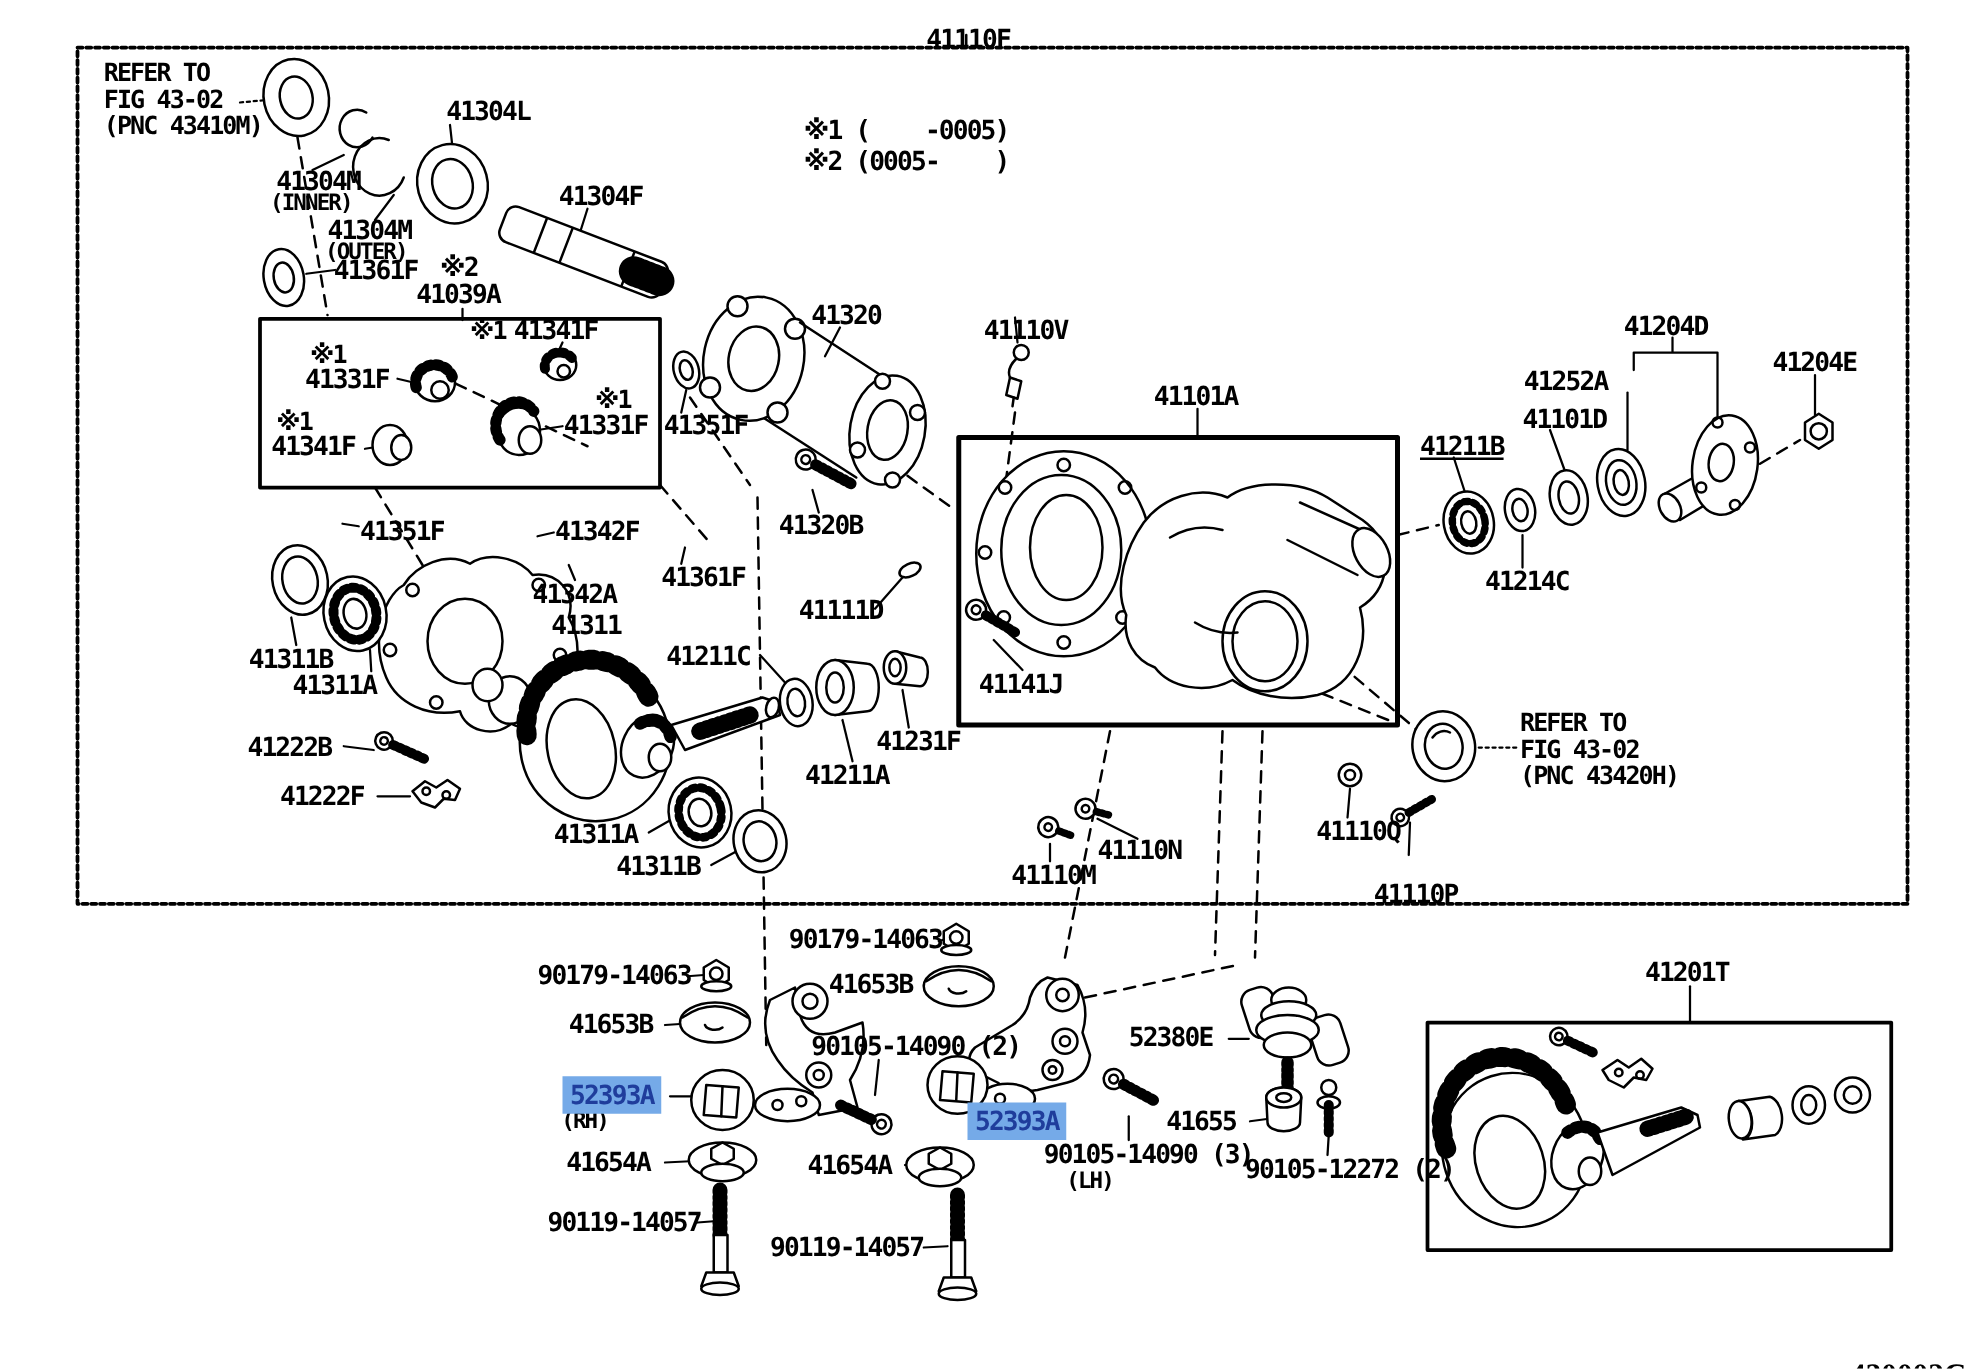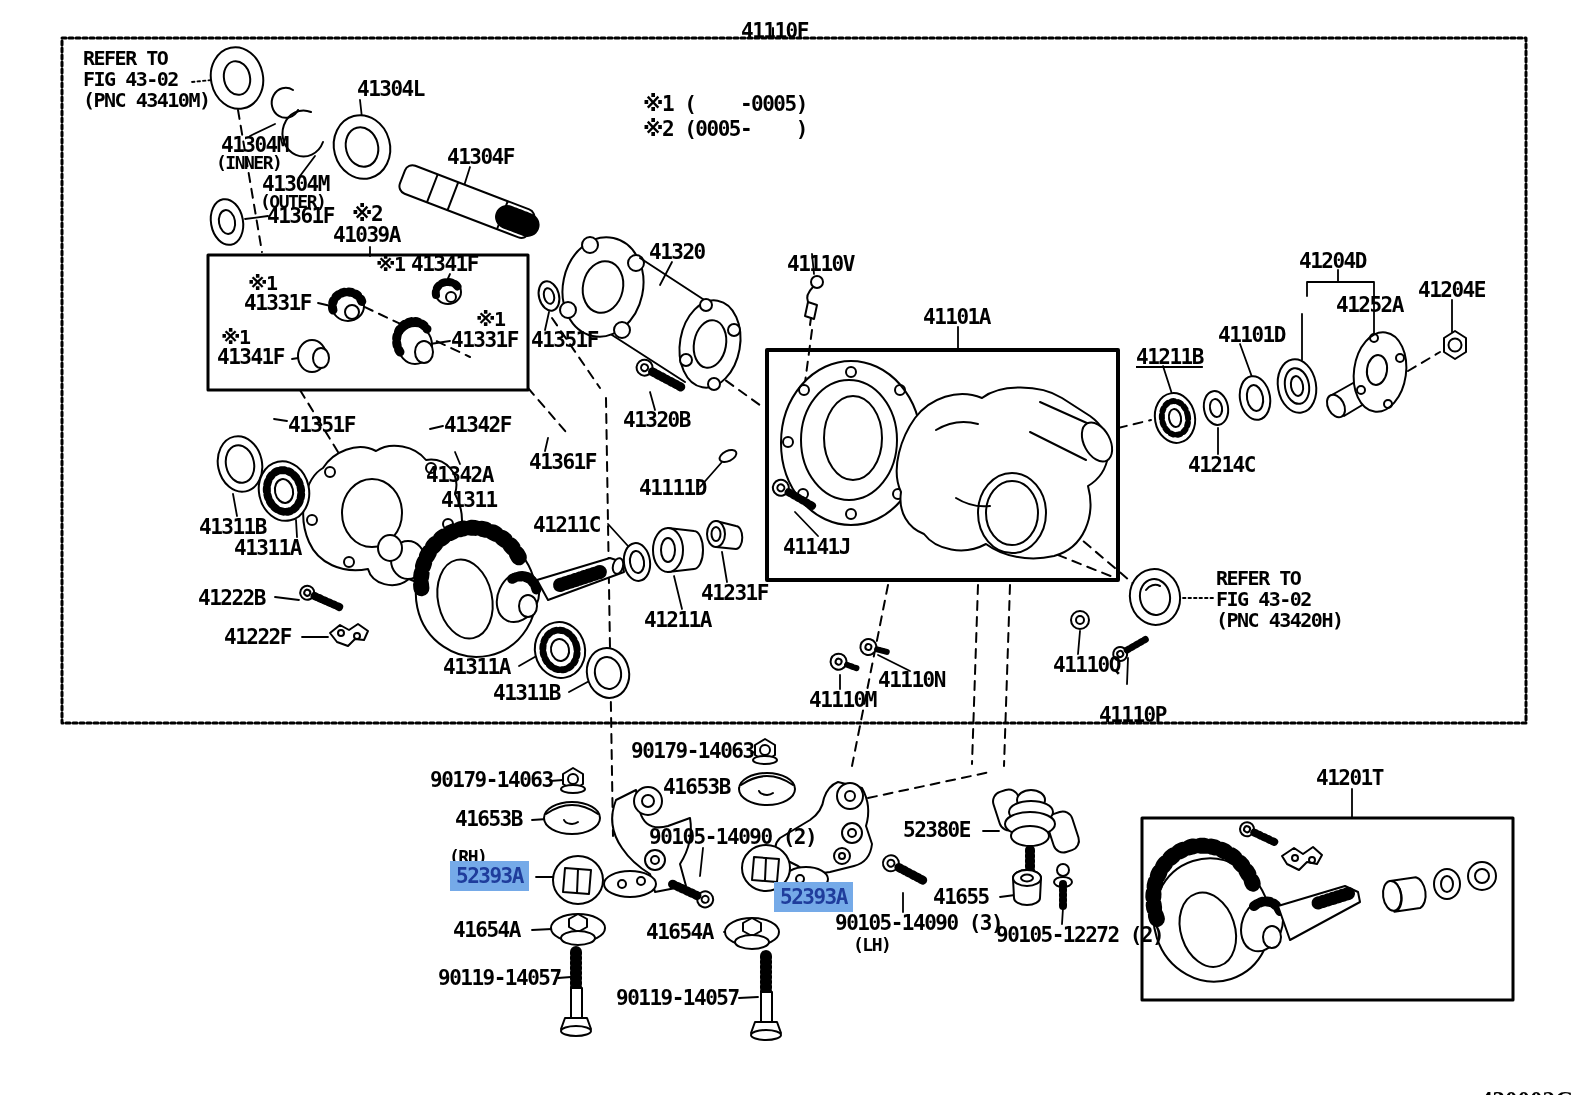--- a/index.html
+++ b/index.html
@@ -498,21 +498,21 @@
       <div class="lbl" style="font-size: 20px; left: 221px; top: 327px;">※1</div>
       <div class="lbl" style="left: 217px; top: 346px;">41341F</div>
       <div class="lbl" style="font-size: 20px; left: 476px; top: 309px;">※1</div>
       <div class="lbl" style="left: 451px; top: 329px;">41331F</div>
       <div class="lbl" style="left: 531px; top: 329px;">41351F</div>
       <div class="lbl" style="left: 649px; top: 241px;">41320</div>
       <div class="lbl" style="left: 787px; top: 233px; margin-top: 20px;">41110V</div>
       <div class="lbl" style="left: 923px; top: 306px;">41101A</div>
       <div class="lbl" style="left: 1136px; top: 346px; text-decoration: underline;">41211B</div>
       <div class="lbl" style="left: 1218px; top: 324px;">41101D</div>
-      <div class="lbl" style="left: 1336px; top: 294px;">41252A</div>
+      <div class="lbl" style="left: 1219px; top: 294px;">41252A</div>
       <div class="lbl" style="left: 1299px; top: 250px;">41204D</div>
       <div class="lbl" style="left: 1418px; top: 279px;">41204E</div>
       <div class="lbl" style="left: 1188px; top: 454px;">41214C</div>
       <div class="lbl" style="left: 623px; top: 409px;">41320B</div>
       <div class="lbl" style="left: 639px; top: 477px;">41111D</div>
       <div class="lbl" style="left: 783px; top: 536px;">41141J</div>
       <div class="lbl" style="left: 533px; top: 514px;">41211C</div>
       <div class="lbl" style="left: 701px; top: 582px;">41231F</div>
       <div class="lbl" style="left: 644px; top: 609px;">41211A</div>
       <div class="lbl" style="left: 288px; top: 414px;">41351F</div>
@@ -533,21 +533,21 @@
       <div class="lbl" style="font-size: 20px; left: 1216px; top: 568px;">REFER TO
 FIG 43-02
 (PNC 43420H)</div>
       <div class="lbl" style="left: 643px; top: 93px;">※1 (    -0005)</div>
       <div class="lbl" style="left: 643px; top: 118px;">※2 (0005-    )</div>
       <div class="lbl" style="left: 631px; top: 740px;">90179-14063</div>
       <div class="lbl" style="left: 430px; top: 769px;">90179-14063</div>
       <div class="lbl" style="left: 663px; top: 776px;">41653B</div>
       <div class="lbl" style="left: 455px; top: 808px;">41653B</div>
       <div class="lbl hl" style="left: 456px; top: 865px;">52393A</div>
-      <div class="lbl sm" style="left: 449px; top: 848px;">(RH)</div>
+      <div class="lbl sm" style="left: 449px; top: 888px;">(RH)</div>
       <div class="lbl" style="left: 649px; top: 826px;">90105-14090 (2)</div>
       <div class="lbl hl" style="left: 780px; top: 886px;">52393A</div>
       <div class="lbl sm" style="left: 853px; top: 936px;">(LH)</div>
       <div class="lbl" style="left: 903px; top: 819px;">52380E</div>
       <div class="lbl" style="left: 933px; top: 886px;">41655</div>
       <div class="lbl" style="left: 835px; top: 912px;">90105-14090 (3)</div>
       <div class="lbl" style="left: 996px; top: 924px;">90105-12272 (2)</div>
       <div class="lbl" style="left: 453px; top: 919px;">41654A</div>
       <div class="lbl" style="left: 646px; top: 921px;">41654A</div>
       <div class="lbl" style="left: 438px; top: 967px;">90119-14057</div>

